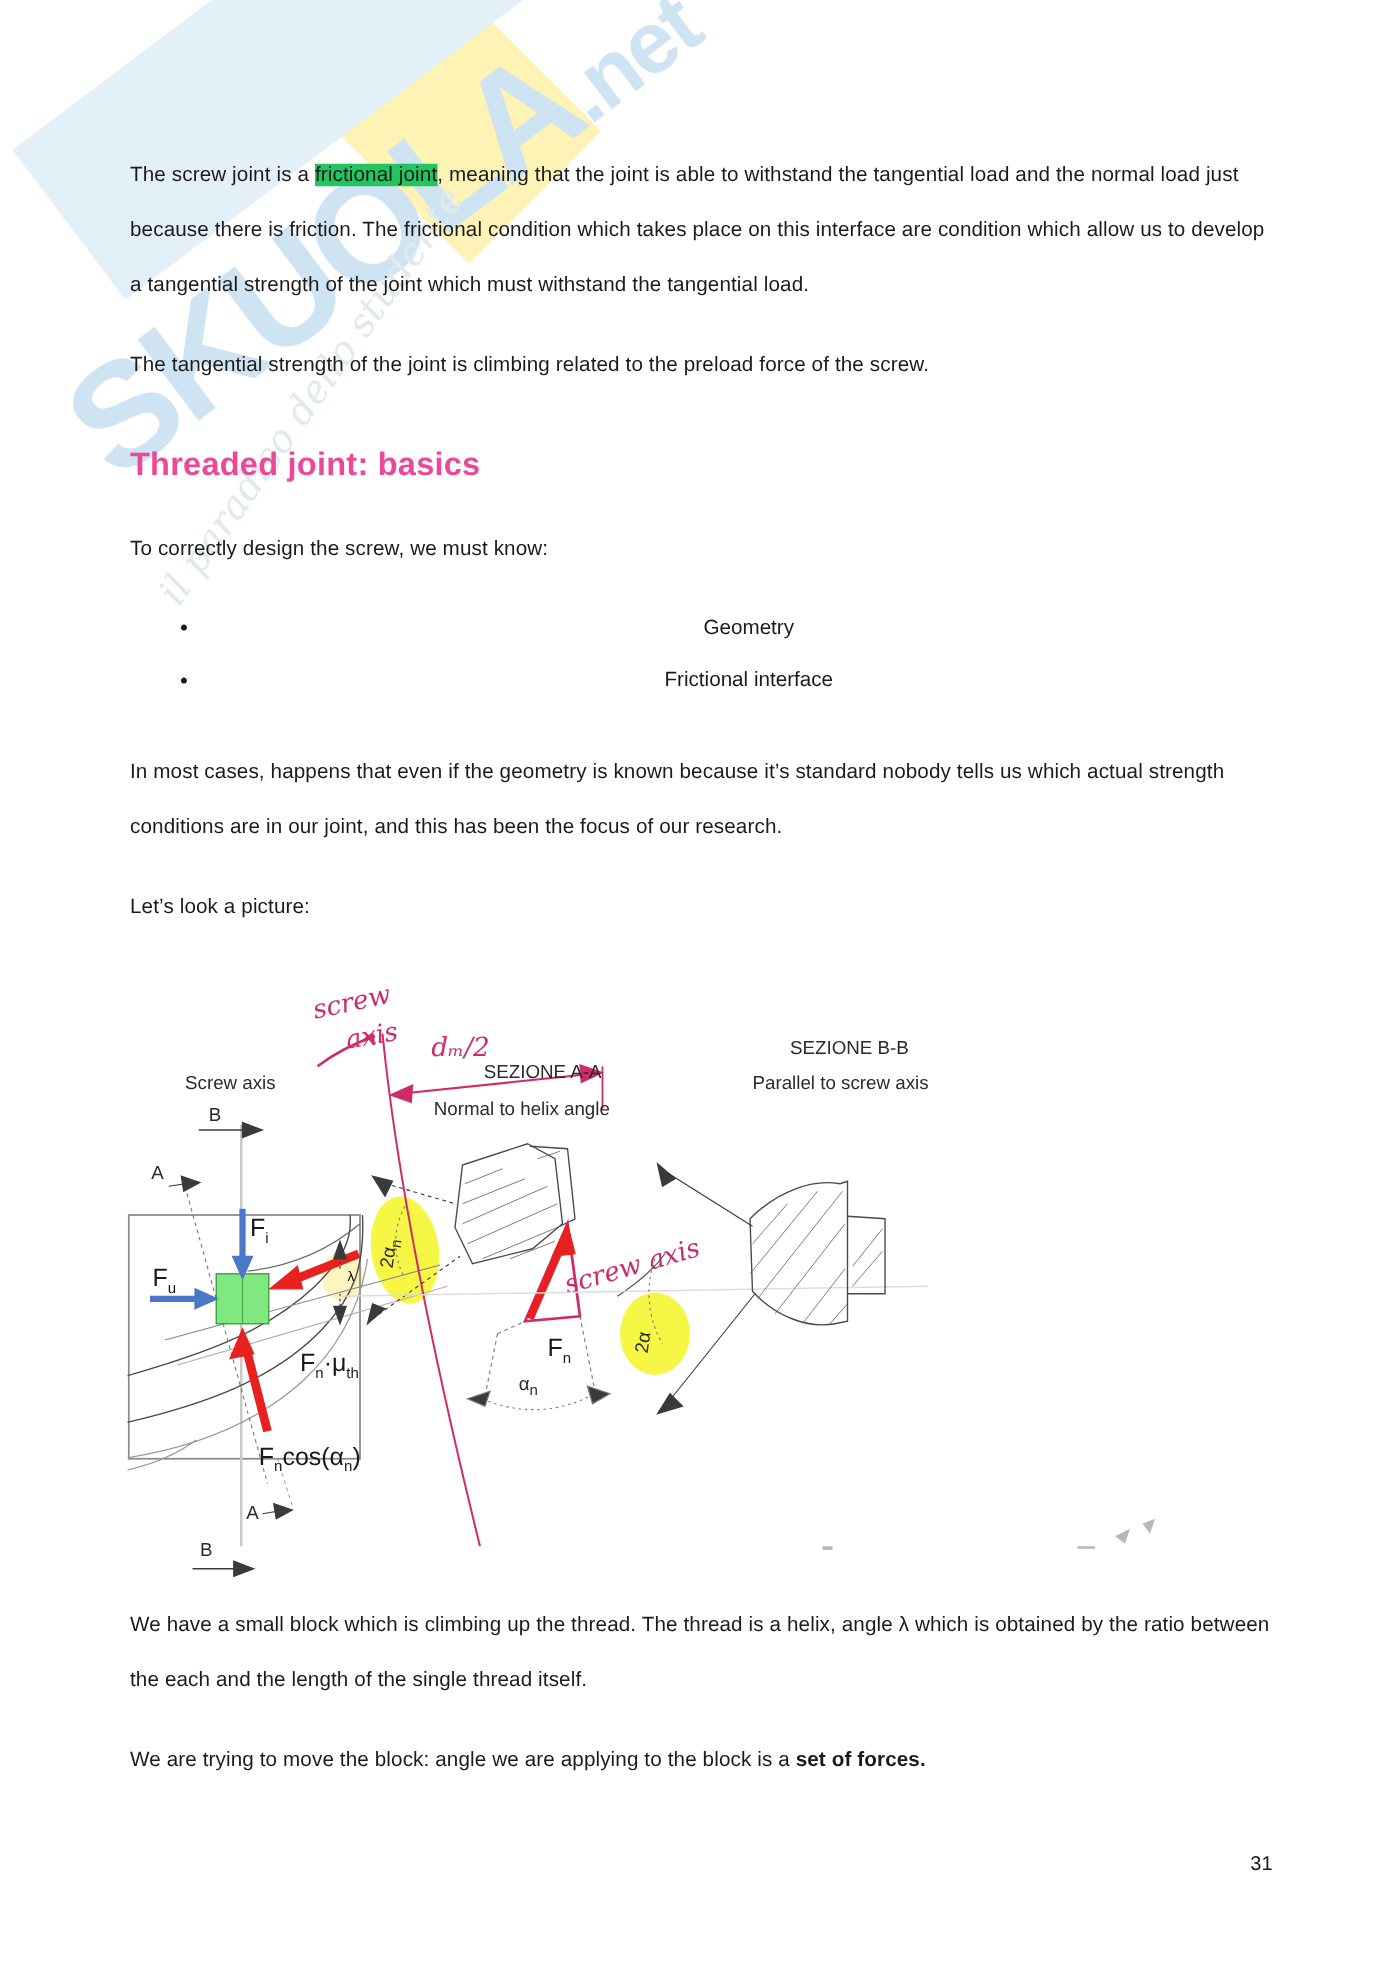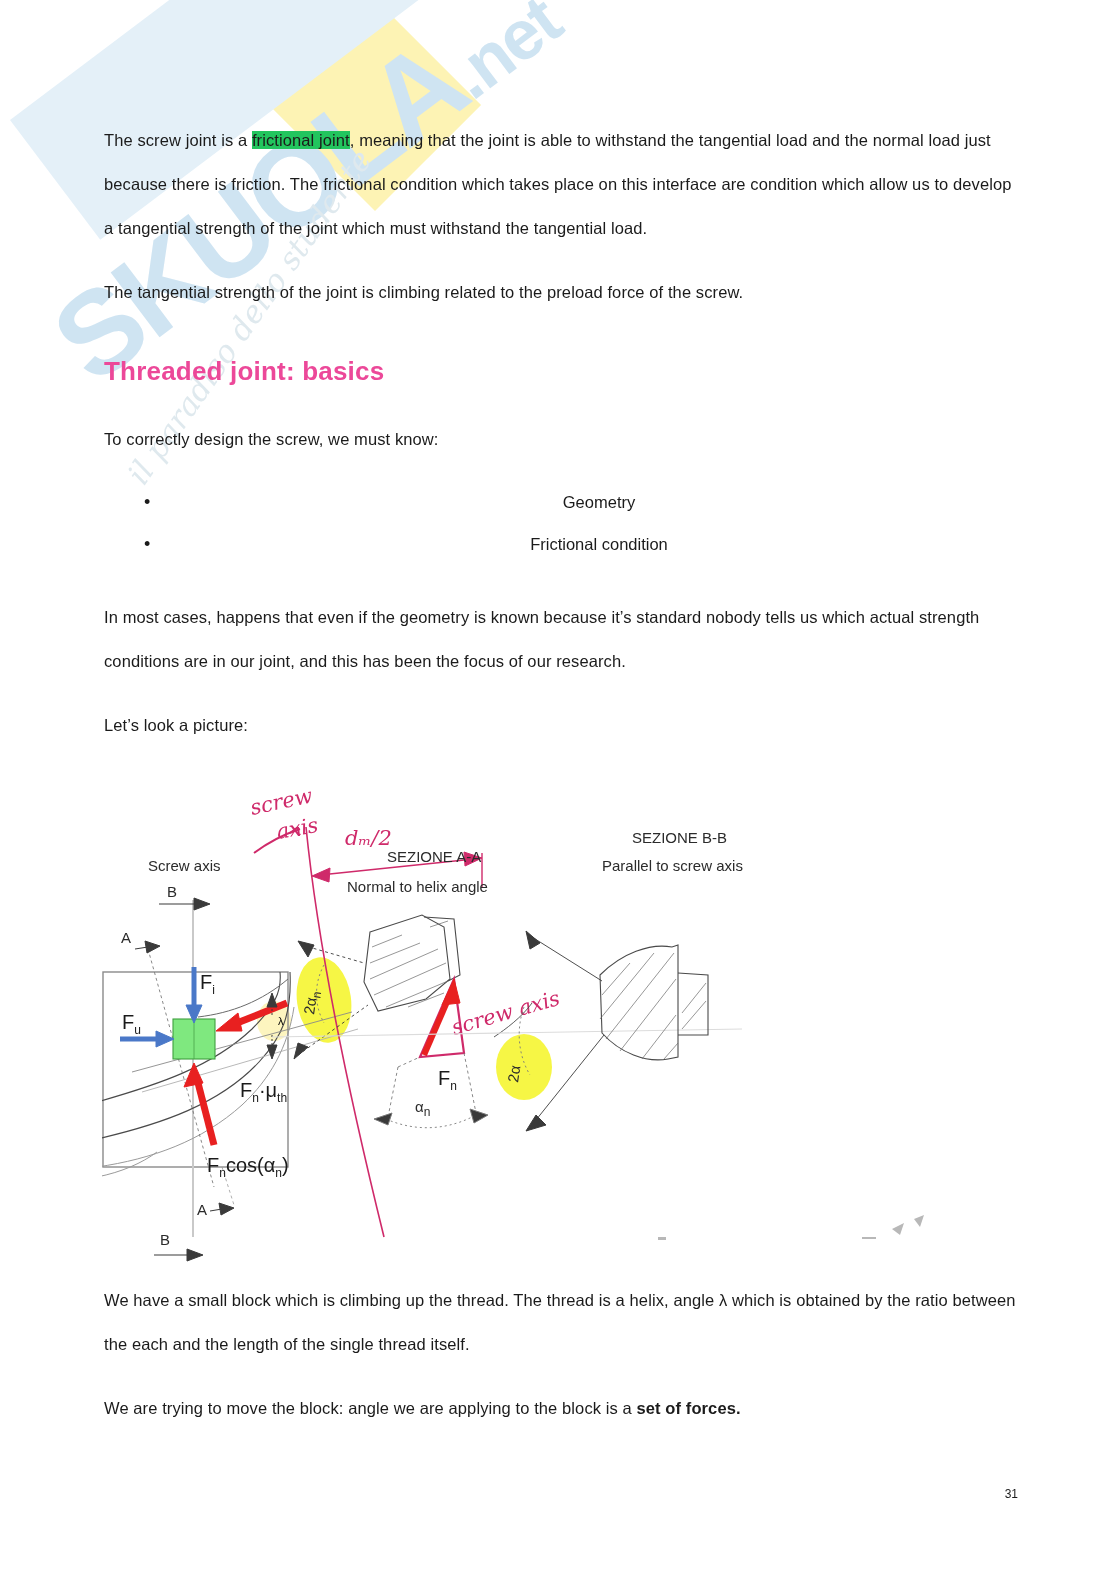--- a/index.html
+++ b/index.html
@@ -109,21 +109,21 @@
     content: "\2022";
     position: absolute;
     left: 0;
     font-size: 18px;
   }
   b.strong { font-weight: bold; }
   #page-number {
     position: absolute;
     right: 98px;
     bottom: 78px;
-    font-size: 12px;
+    font-size: 16px;
     color: #1b1b1b;
     z-index: 3;
   }
 
   
   #figure-wrap {
     position: relative;
     width: 918px;
     height: 505px;
     margin: 18px 0 6px -2px;
@@ -167,21 +167,21 @@
     <p class="body-par"><span>The screw joint is a </span><span class="hl-yellow">frictional joint</span><span>, meaning that the joint is able to withstand the tangential load and the normal load just because there is friction. The frictional condition which takes place on this interface are condition which allow us to develop a tangential strength of the joint which must withstand the tangential load.</span></p>
 
     <p class="body-par tight">The tangential strength of the joint is climbing related to the preload force of the screw.</p>
 
     <h2 class="section-heading">Threaded joint: basics</h2>
 
     <p class="body-par">To correctly design the screw, we must know:</p>
 
     <ul class="bullets">
       <li>Geometry</li>
-      <li>Frictional condition</li>
+      <li>Frictional interface</li>
     </ul>
 
     <p class="body-par">In most cases, happens that even if the geometry is known because it’s standard nobody tells us which actual strength conditions are in our joint, and this has been the focus of our research.</p>
 
     <p class="body-par">Let’s look a picture:</p>
 
     <div id="figure-wrap">
       <svg width="918" height="505" viewBox="0 0 918 505" xmlns="http://www.w3.org/2000/svg">
 
         <ellipse cx="222" cy="233" rx="27" ry="43" fill="#f5f525" opacity="0.85" transform="rotate(-8 222 233)"></ellipse>

